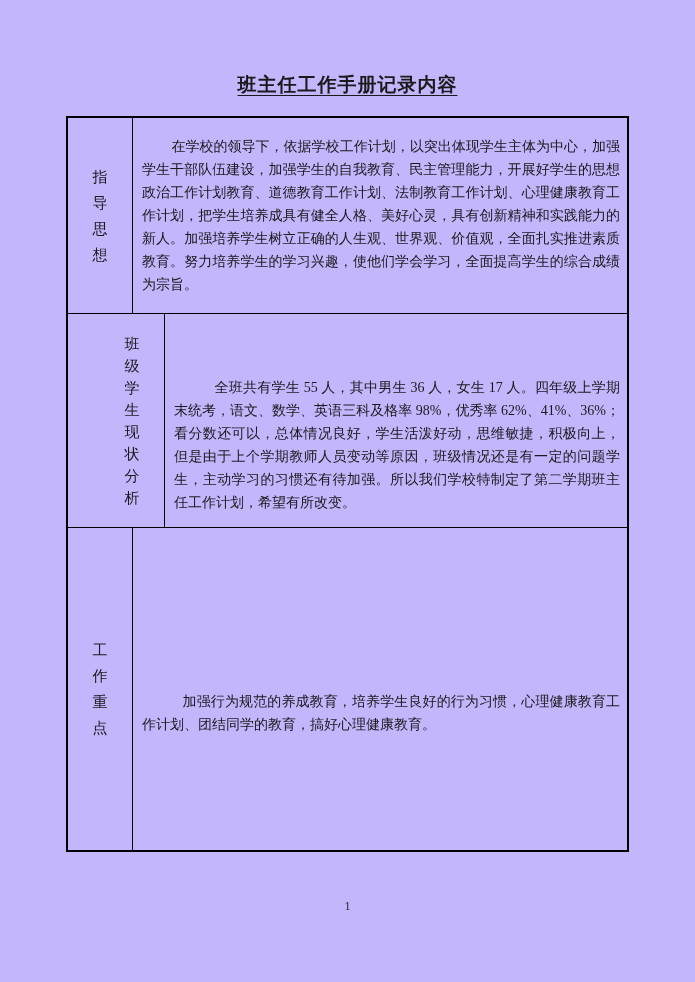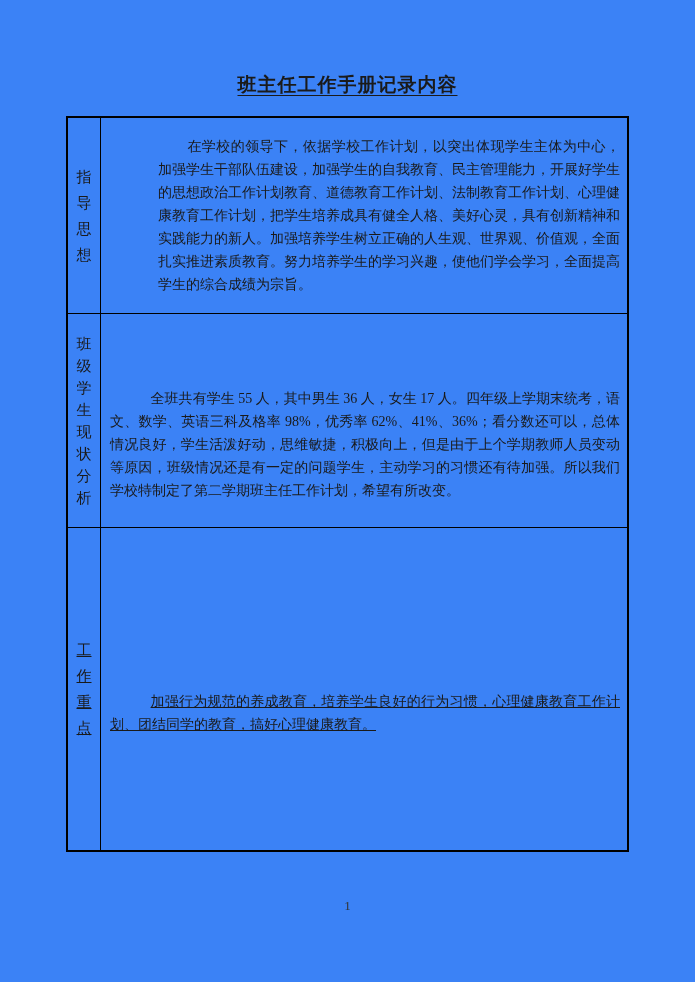--- a/index.html
+++ b/index.html
@@ -6,47 +6,47 @@
   html, body {
     background: #ffffff;
     font-family: "Liberation Serif", "DejaVu Serif", serif;
     color: #1a1a1a;
   }
   .page {
     position: relative;
     width: 695px;
     height: 982px;
     margin: 0 auto;
-    background: #3b82f6;
+    background: #c4b5fd;
     overflow: hidden;
   }
   .doc-title {
     margin-top: 72px;
     text-align: center;
     font-size: 19px;
     font-weight: bold;
     letter-spacing: 1px;
     text-decoration: underline;
     text-underline-offset: 4px;
   }
   .doc-table {
     width: 563px;
     margin: 18px auto 0 auto;
     border: 2px solid #000000;
   }
   .t-row {
     display: flex;
     border-bottom: 1px solid #000000;
   }
-  .t-row:last-child { border-bottom: none; text-decoration: underline; }
+  .t-row:last-child { border-bottom: none; }
   .t-row.r1 { height: 196px; }
-  .t-row.r2 { height: 214px; }
+  .t-row.r2 { height: 214px; padding-left: 32px; }
   .t-row.r3 { height: 322px; }
   .label-cell {
-    width: 33px;
+    width: 65px;
     border-right: 1px solid #000000;
     display: flex;
     align-items: center;
     justify-content: center;
     flex-shrink: 0;
   }
   .label-text {
     width: 16px;
     font-size: 15px;
     line-height: 26px;
@@ -60,21 +60,21 @@
     display: flex;
     align-items: center;
     padding: 10px 7px 10px 9px;
   }
   .para {
     font-size: 14px;
     line-height: 23px;
     text-align: justify;
     width: 100%;
   }
-  .indent-2 { text-indent: 2.1em; margin-left: 48px; }
+  .indent-2 { text-indent: 2.1em; }
   .indent-3 { text-indent: 2.9em; margin-top: 48px; }
   .page-number {
     position: absolute;
     left: 0;
     right: 0;
     top: 898px;
     text-align: center;
     font-size: 13px;
     color: #333333;
   }

